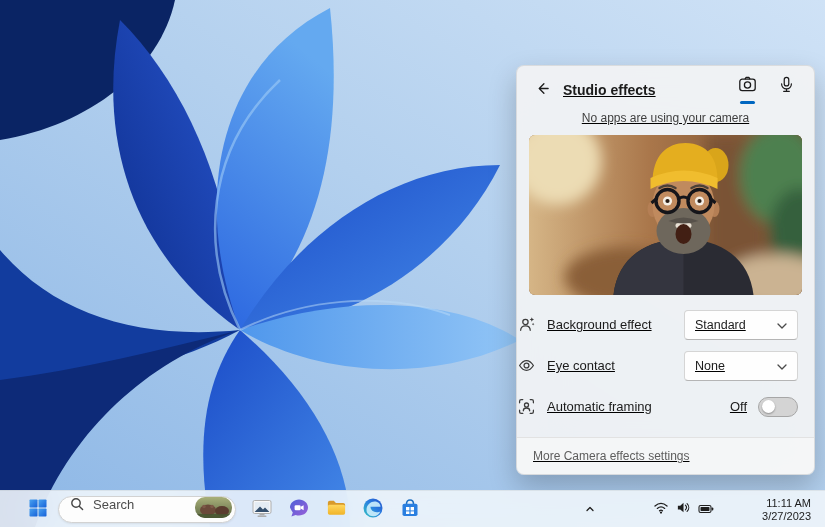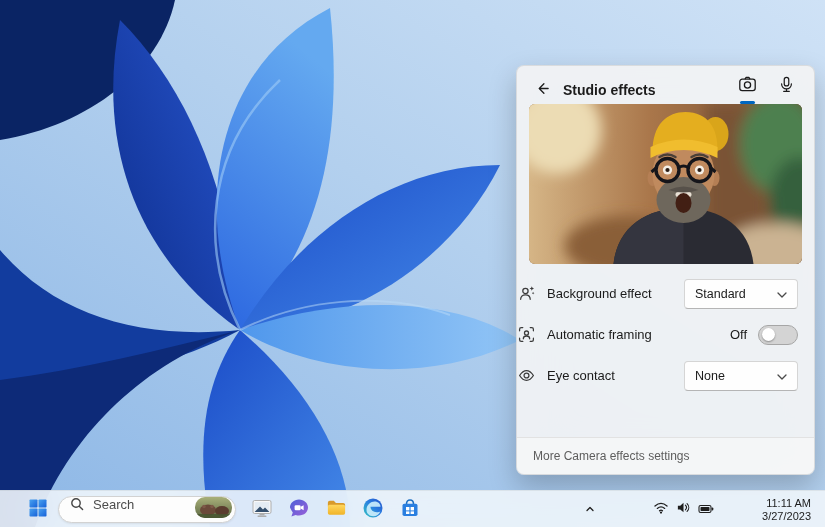--- a/index.html
+++ b/index.html
@@ -9,21 +9,21 @@
     font-family:"Liberation Sans",sans-serif;-webkit-font-smoothing:antialiased;
   }
   .wallpaper{position:absolute;inset:0;width:100%;height:100%;display:block;}
 
   
   .flyout{
     position:absolute;left:516px;top:65px;width:299px;height:410px;
     background:rgba(243,243,243,0.92);backdrop-filter:blur(24px) saturate(150%);
     border:1px solid rgba(0,0,0,0.09);border-radius:8px;
     box-shadow:0 12px 28px rgba(0,0,0,0.22);
-    display:flex;flex-direction:column;overflow:hidden;
+    display:flex;flex-direction:column;overflow:hidden;text-decoration:underline;
   }
   .fly-header{display:flex;align-items:center;padding:10px 16px 0 12px;}
   button{border:none;background:none;padding:0;font:inherit;color:inherit;cursor:pointer;}
   .back-btn{width:26px;height:26px;border-radius:4px;display:flex;align-items:center;justify-content:center;}
   .fly-title{margin-left:8px;font-size:14px;font-weight:700;color:#1b1b1b;}
   .fly-tabs{margin-left:auto;display:flex;gap:15px;align-items:flex-start;}
   .fly-tab{display:flex;flex-direction:column;align-items:center;gap:4px;width:24px;}
   .tab-underline{width:15px;height:3px;border-radius:2px;background:var(--accent,#0067c0);}
   .tab-underline.hidden{background:transparent;}
   .fly-sub{font-size:12px;color:#3f3f3f;text-align:center;padding:7px 0 10px;}
@@ -141,20 +141,21 @@
             <svg width="17" height="17" viewBox="0 0 18 18">
                 <rect x="6.6" y="1.5" width="4.8" height="9" rx="2.4" stroke="#1b1b1b" stroke-width="1.3" fill="none"></rect>
                 <path d="M3.8,8.2 C3.8,11.6 6.2,13.6 9,13.6 C11.8,13.6 14.2,11.6 14.2,8.2 M9,13.6 L9,16.2 M6,16.2 L12,16.2" stroke="#1b1b1b" stroke-width="1.3" fill="none" stroke-linecap="round"></path>
               </svg>
           </span>
           <span class="tab-underline hidden"></span>
         </button>
       </div>
     </div>
 
+    <div class="fly-sub">No apps are using your camera</div>
 
     <div class="fly-preview">
       <svg viewBox="0 0 288 160" preserveAspectRatio="xMidYMid slice">
         <defs>
           <linearGradient id="bgwarm" x1="0" y1="0" x2="1" y2="0">
             <stop offset="0" stop-color="#d8b98a"></stop>
               <stop offset="0.45" stop-color="#a9764a"></stop>
               <stop offset="1" stop-color="#6f4a2e"></stop>
           </linearGradient>
           <filter id="blur8" x="-30%" y="-30%" width="160%" height="160%">
@@ -217,50 +218,50 @@
                   <path d="M1,1 L5,5 L9,1" stroke="#4a4a4a" stroke-width="1.3" fill="none" stroke-linecap="round" stroke-linejoin="round"></path>
                 </svg>
             </span>
           </button>
         </span>
       </div>
 
       <div class="fly-row">
         <span class="row-icon">
           <svg width="17" height="17" viewBox="0 0 16 16">
-              <path d="M1.5,4.5 L1.5,3 Q1.5,1.5 3,1.5 L4.5,1.5 M11.5,1.5 L13,1.5 Q14.5,1.5 14.5,3 L14.5,4.5 M14.5,11.5 L14.5,13 Q14.5,14.5 13,14.5 L11.5,14.5 M4.5,14.5 L3,14.5 Q1.5,14.5 1.5,13 L1.5,11.5" stroke="#3c3c3c" stroke-width="1.2" fill="none" stroke-linecap="round"></path>
-              <circle cx="8" cy="6.6" r="1.9" stroke="#3c3c3c" stroke-width="1.2" fill="none"></circle>
-              <path d="M5,12 C5,10.2 6.3,9.4 8,9.4 C9.7,9.4 11,10.2 11,12" stroke="#3c3c3c" stroke-width="1.2" fill="none" stroke-linecap="round"></path>
-            </svg>
-        </span>
-        <span class="row-label">Automatic framing</span>
-        <span class="row-control">
-          <span class="toggle-state">Off</span>
-          <button class="toggle">
-            <span class="knob"></span>
-          </button>
-        </span>
-      </div>
-
-      <div class="fly-row">
-        <span class="row-icon">
-          <svg width="17" height="17" viewBox="0 0 16 16">
               <path d="M1.5,8 C3.5,4.9 5.6,3.4 8,3.4 C10.4,3.4 12.5,4.9 14.5,8 C12.5,11.1 10.4,12.6 8,12.6 C5.6,12.6 3.5,11.1 1.5,8 Z" stroke="#3c3c3c" stroke-width="1.2" fill="none"></path>
               <circle cx="8" cy="8" r="2.3" stroke="#3c3c3c" stroke-width="1.2" fill="none"></circle>
             </svg>
         </span>
         <span class="row-label">Eye contact</span>
         <span class="row-control">
           <button class="dropdown">
             <span>None</span>
             <span>
               <svg width="10" height="6" viewBox="0 0 10 6">
                   <path d="M1,1 L5,5 L9,1" stroke="#4a4a4a" stroke-width="1.3" fill="none" stroke-linecap="round" stroke-linejoin="round"></path>
                 </svg>
             </span>
+          </button>
+        </span>
+      </div>
+
+      <div class="fly-row">
+        <span class="row-icon">
+          <svg width="17" height="17" viewBox="0 0 16 16">
+              <path d="M1.5,4.5 L1.5,3 Q1.5,1.5 3,1.5 L4.5,1.5 M11.5,1.5 L13,1.5 Q14.5,1.5 14.5,3 L14.5,4.5 M14.5,11.5 L14.5,13 Q14.5,14.5 13,14.5 L11.5,14.5 M4.5,14.5 L3,14.5 Q1.5,14.5 1.5,13 L1.5,11.5" stroke="#3c3c3c" stroke-width="1.2" fill="none" stroke-linecap="round"></path>
+              <circle cx="8" cy="6.6" r="1.9" stroke="#3c3c3c" stroke-width="1.2" fill="none"></circle>
+              <path d="M5,12 C5,10.2 6.3,9.4 8,9.4 C9.7,9.4 11,10.2 11,12" stroke="#3c3c3c" stroke-width="1.2" fill="none" stroke-linecap="round"></path>
+            </svg>
+        </span>
+        <span class="row-label">Automatic framing</span>
+        <span class="row-control">
+          <span class="toggle-state">Off</span>
+          <button class="toggle">
+            <span class="knob"></span>
           </button>
         </span>
       </div>
 
     </div>
 
     <div class="fly-footer">
       <a class="footer-link">More Camera effects settings</a>
     </div>
   </div>

